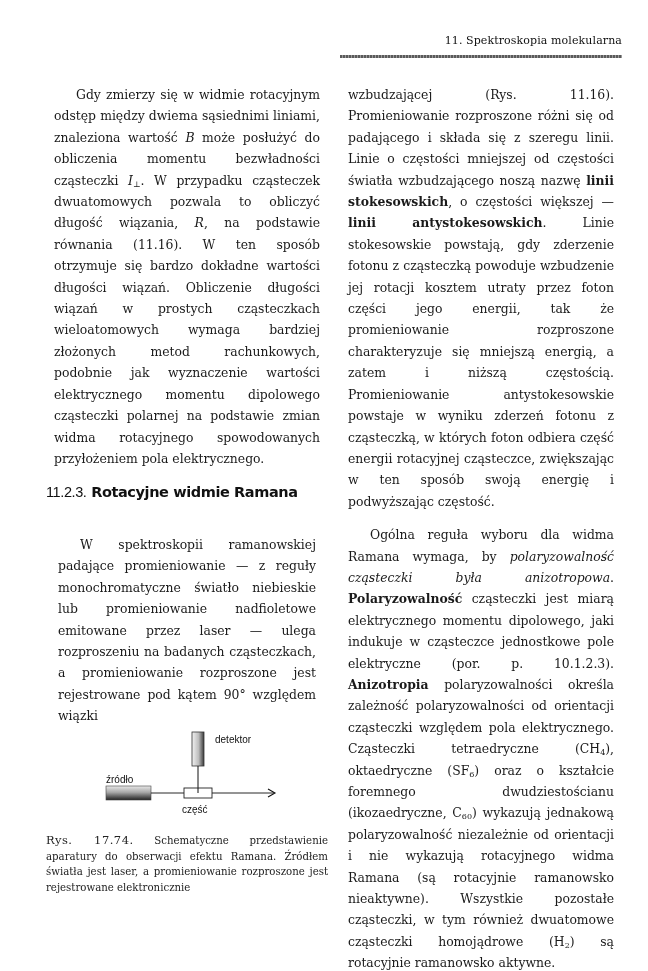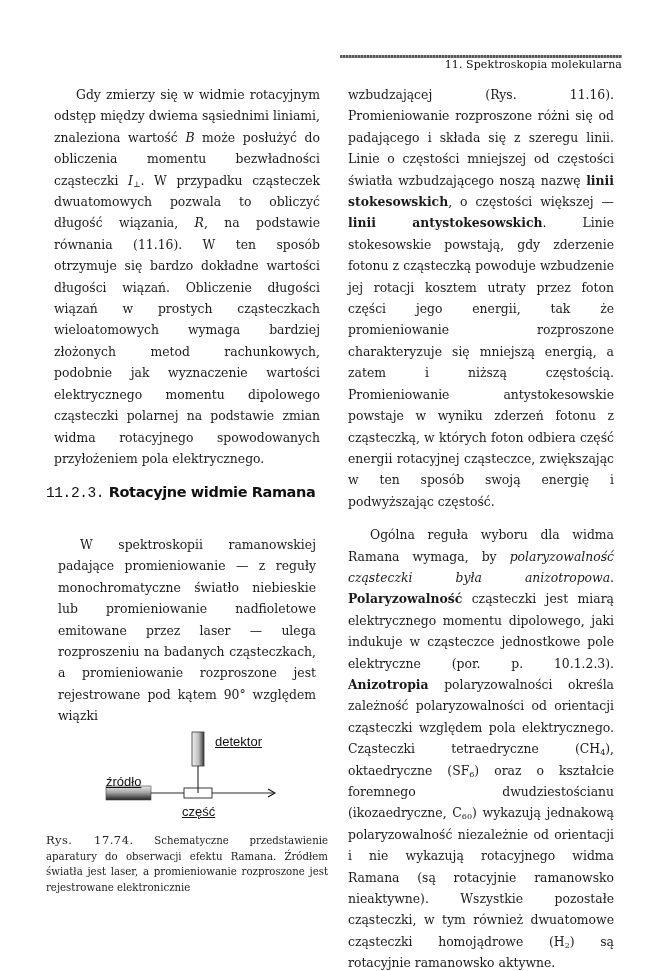--- a/index.html
+++ b/index.html
@@ -3,51 +3,51 @@
 <meta charset="utf-8">
 <style>
   html, body { margin: 0; padding: 0; background: #ffffff; }
   body {
     width: 648px; height: 971px; position: relative; overflow: hidden;
     font-family: "DejaVu Serif", serif; color: #1a1a1a;
   }
   .running-head {
     position: absolute; left: 335px; top: 34px; width: 287px;
     text-align: right; font-size: 11px; font-family: "DejaVu Serif", serif;
-    letter-spacing: 0.1px; color: #111; margin-top: 24px;
+    letter-spacing: 0.1px; color: #111;
   }
   .head-rule {
     position: absolute; left: 340px; top: 55px; width: 282px; height: 3px;
     background: repeating-linear-gradient(90deg, #5a5a5a 0 2px, #9a9a9a 2px 3px);
   }
   .col {
     position: absolute; top: 76px; width: 282px;
     font-size: 12.4px; line-height: 21.4px; text-align: justify;
     hyphens: manual;
   }
   .col-left { left: 46px; }
   .col-right { left: 340px; }
   .col p { margin: 8px; text-indent: 22px; }
   .col p.noindent { text-indent: 0; }
   .section-heading {
     position: absolute; left: 46px; top: 484px; width: 290px;
     font-family: "DejaVu Sans", sans-serif; font-weight: bold;
     font-size: 14.5px; letter-spacing: -0.4px; color: #111;
   }
-  .section-heading .num { font-weight: normal; font-family: Liberation Mono, monospace; margin-top: 8px; }
+  .section-heading .num { font-weight: normal; font-family: Liberation Sans, sans-serif; margin-top: 8px; }
   .raman-para {
     position: absolute; left: 46px; top: 522px; width: 282px;
     font-size: 12.4px; line-height: 21.4px; text-align: justify;
   }
   .raman-para p { margin: 12px; text-indent: 22px; }
   .figure {
     position: absolute; left: 92px; top: 722px; width: 200px; height: 100px;
   }
   .fig-label {
-    position: absolute; font-family: "Liberation Sans", sans-serif; font-size: 13px; color: #111; text-decoration: underline;
+    position: absolute; font-family: "Liberation Sans", sans-serif; font-size: 10px; color: #111;
   }
   .caption {
     position: absolute; left: 46px; top: 833px; width: 282px;
     font-size: 10.2px; line-height: 15.5px; text-align: justify; color: #222;
   }
   .caption .cap-label { font-size: 11.5px; letter-spacing: 0.5px; }
   b { font-weight: bold; }
   i { font-style: italic; }
   sub { font-size: 8px; vertical-align: -2px; line-height: 0; }
 </style>

